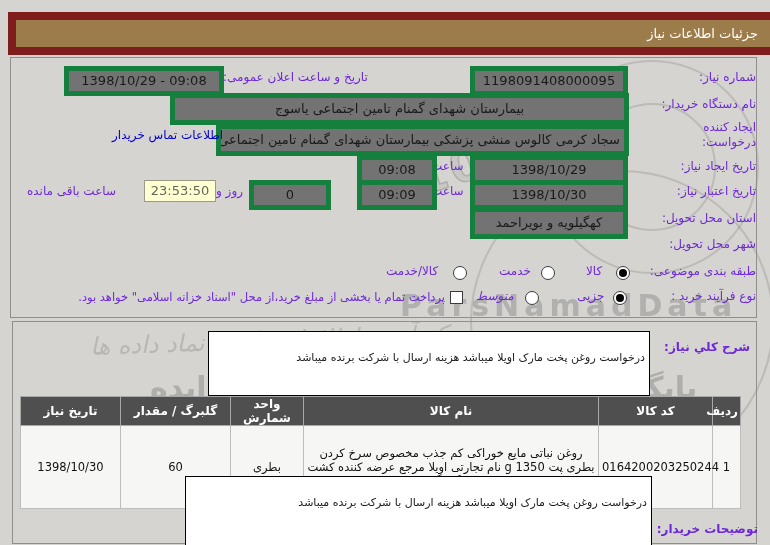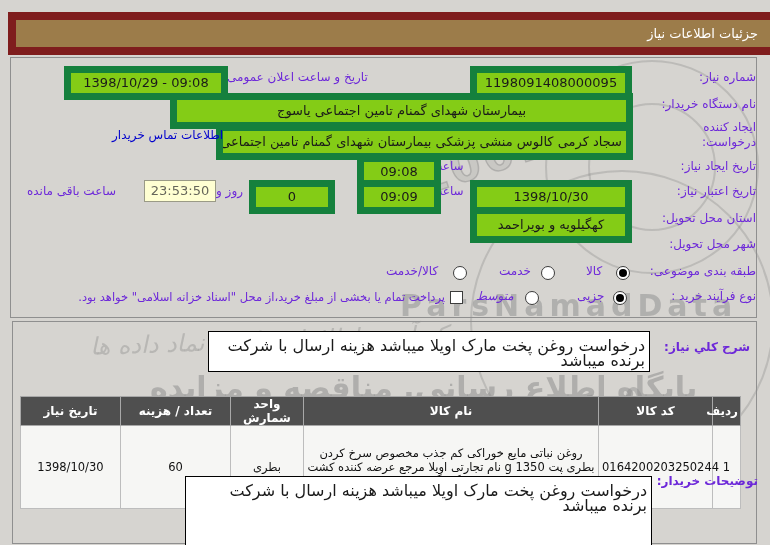--- a/index.html
+++ b/index.html
@@ -4,21 +4,21 @@
 <style>
   html,body{margin:0;padding:0;}
   #screen{
     position:relative;width:770px;height:545px;overflow:hidden;
     background:#d6d4d0;direction:rtl;
     font-family:"DejaVu Sans",sans-serif;font-size:12px;color:#1a1a1a;
   }
   .lbl{position:absolute;white-space:nowrap;color:#6d28d9;font-size:12px;z-index:3;}
   .bold{font-weight:bold;}
   .tb{
-    position:absolute;background:#84cc16;border:7px solid #15803d;height:20px;line-height:20px;
+    position:absolute;background:#737373;border:5px solid #15803d;height:20px;line-height:20px;
     font-size:13px;overflow:hidden;z-index:3;box-sizing:content-box;
   }
   .tb.center{text-align:center;}
   .tb.rpad{padding:1px 4px;text-align:center;white-space:nowrap;}
   .ltr{direction:ltr;}
   .panel{position:absolute;border:1px solid #8f8f8f;z-index:1;}
   .titlebar{
     position:absolute;left:8px;top:12px;width:742px;height:27px;
     background:#9c7c4a;border:8px solid #7f1d1d;color:#fff;
     line-height:27px;padding-right:28px;font-size:13px;z-index:3;
@@ -26,21 +26,21 @@
   .link{position:absolute;color:#0000cc;white-space:nowrap;z-index:3;cursor:pointer;}
   .radio{
     position:absolute;width:12px;height:12px;border:1px solid #3c3c3c;border-radius:50%;
     background:#fff;z-index:3;
   }
   .radio.on::after{content:"";position:absolute;left:2px;top:2px;right:2px;bottom:2px;background:#000;border-radius:50%;}
   .checkbox{position:absolute;width:11px;height:11px;border:1px solid #3c3c3c;background:#fff;z-index:3;}
   .countdown{background:#ffffd2;border:1px solid #9a9a86;color:#66665a;}
   .textarea{
     position:absolute;background:#fff;border:1px solid #000;z-index:3;
-    padding:6px 4px;font-size:16px;line-height:15px;overflow:hidden;
+    padding:18px 4px;font-size:11px;line-height:15px;overflow:hidden;
   }
   table.grid{
     position:absolute;left:20px;top:396px;width:720px;border-collapse:collapse;
     z-index:3;table-layout:fixed;direction:rtl;
   }
   table.grid th{
     background:#4f4f4f;color:#fff;font-weight:bold;font-size:12px;height:23px;
     border:1px solid #a8a8a8;padding:0 2px;
   }
   table.grid td{
@@ -82,20 +82,21 @@
   <div class="tb center ltr" style="left:64px;top:66px;width:150px;">1398/10/29 - 09:08</div>
 
   <div class="lbl" style="right:14px;top:97px;">نام دستگاه خریدار:</div>
   <div class="tb rpad" style="left:170px;top:93px;width:441px;">بیمارستان شهدای گمنام تامین اجتماعی یاسوج</div>
 
   <div class="lbl" style="right:14px;top:120px;width:82px;white-space:normal;line-height:15px;">ایجاد کننده درخواست:</div>
   <div class="tb rpad" style="left:216px;top:124px;width:395px;">سجاد کرمی کالوس  منشی پزشکی  بیمارستان شهدای گمنام تامین اجتماعی</div>
   <div class="link" style="left:112px;top:128px;">اطلاعات تماس خریدار</div>
 
   <div class="lbl" style="right:14px;top:159px;">تاریخ ایجاد نیاز:</div>
+  <div class="tb center ltr" style="left:470px;top:155px;width:148px;">1398/10/29</div>
   <div class="lbl" style="left:431px;top:159px;">ساعت</div>
   <div class="tb center ltr" style="left:357px;top:155px;width:70px;">09:08</div>
 
   <div class="lbl" style="right:14px;top:184px;">تاریخ اعتبار نیاز:</div>
   <div class="tb center ltr" style="left:470px;top:180px;width:148px;">1398/10/30</div>
   <div class="lbl" style="left:431px;top:184px;">ساعت</div>
   <div class="tb center ltr" style="left:357px;top:180px;width:70px;">09:09</div>
   <div class="tb center ltr" style="left:249px;top:180px;width:72px;">0</div>
   <div class="lbl" style="left:216px;top:184px;">روز و</div>
   <div class="tb center ltr countdown" style="left:144px;top:180px;width:70px;">23:53:50</div>
@@ -136,32 +137,32 @@
       <col style="width:73px">
         <col style="width:110px">
         <col style="width:100px">
     </colgroup>
     <thead>
       <tr>
         <th>ردیف</th>
         <th>کد کالا</th>
         <th>نام کالا</th>
         <th>واحد شمارش</th>
-        <th>تعداد / هزینه</th>
+        <th>گلبرگ / مقدار</th>
         <th>تاریخ نیاز</th>
       </tr>
     </thead>
     <tbody>
       <tr>
         <td>1</td>
         <td class="ltr">0164200203250244</td>
         <td>روغن نباتی مایع خوراکی کم جذب مخصوص سرخ کردن بطری پت 1350 g نام تجارتی اویلا مرجع عرضه کننده کشت و صنعت گلبرگ بهاران</td>
         <td>بطری</td>
         <td>60</td>
         <td class="ltr">1398/10/30</td>
       </tr>
     </tbody>
   </table>
 
-  <div class="lbl bold" style="right:12px;top:474px;">توضيحات خريدار:</div>
+  <div class="lbl bold" style="right:12px;top:522px;">توضيحات خريدار:</div>
   <div class="textarea" style="left:185px;top:476px;width:457px;height:58px;">درخواست روغن پخت مارک اویلا میباشد هزینه ارسال با شرکت برنده میباشد</div>
 
 </div>
 
 </body></html>

